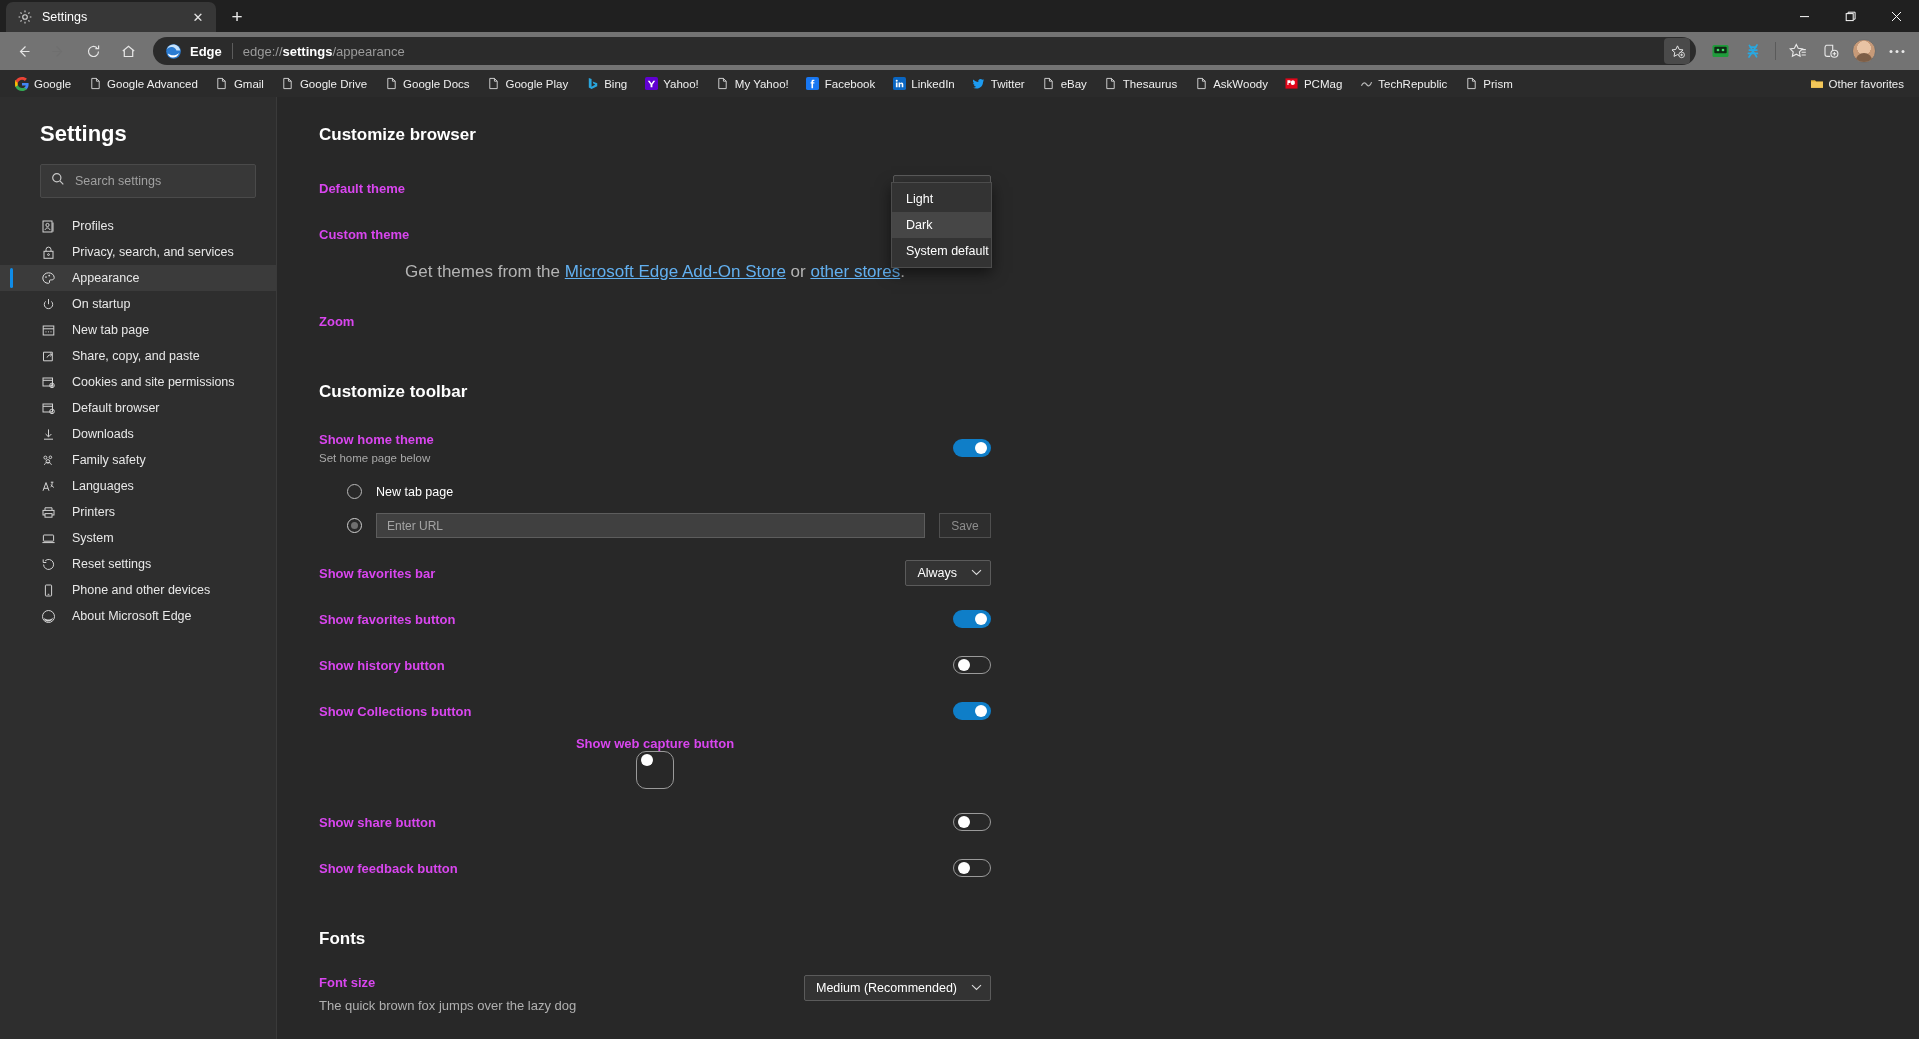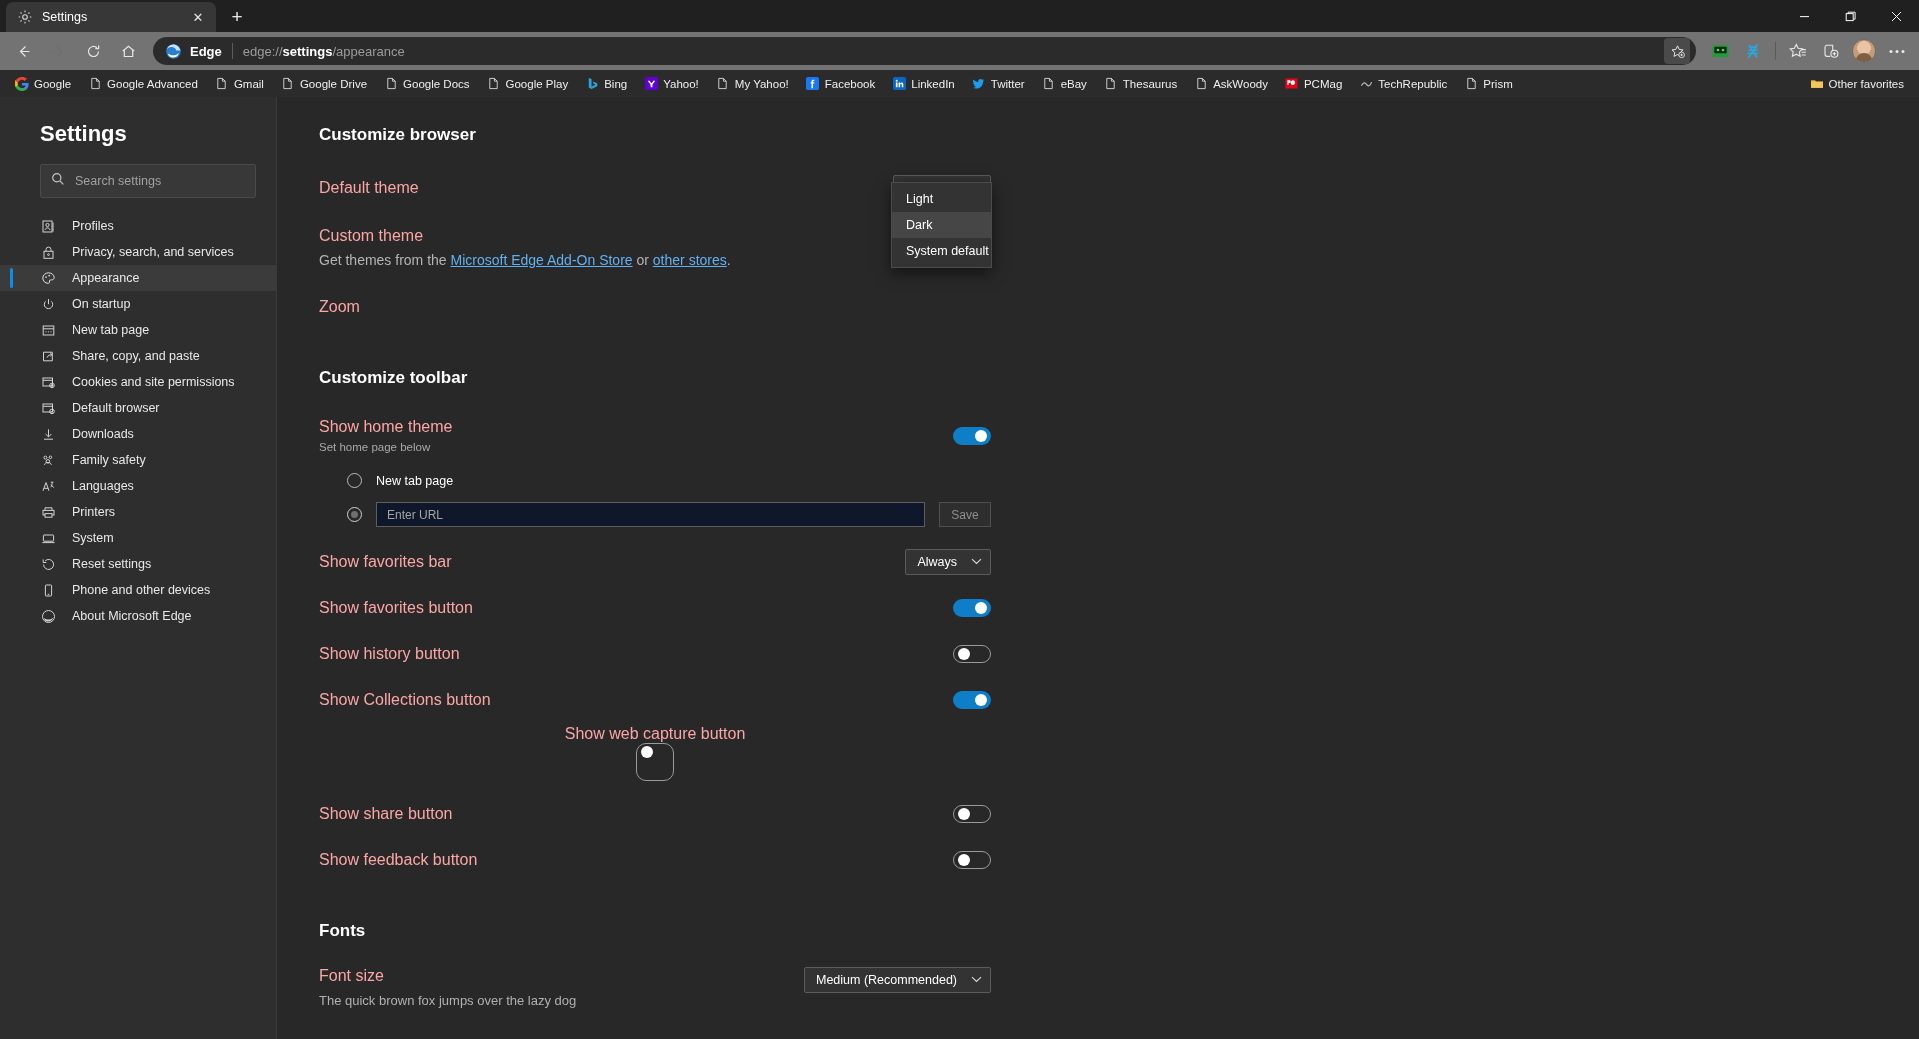--- a/index.html
+++ b/index.html
@@ -140,24 +140,24 @@
   }
   .inner { width: 672px; position: relative; }
   h2.sect {
     font-size: 17px; font-weight: 600; color: #ffffff; margin-bottom: 30px;
   }
   h2.sect.mt { margin-top: 48px; }
   .row {
     display: flex; align-items: center; justify-content: space-between;
     min-height: 26px; margin-bottom: 12px;
   }
-  .row-label { font-size: 16px; font-weight: 400; color: #fca5a5; }
+  .row-label { font-size: 13px; font-weight: 700; color: #d946ef; }
   .row-sub { font-size: 11.5px; color: #a9a9a9; margin-top: 5px; }
   .muted-link { color: #62b0f0; text-decoration: underline; }
-  .desc { font-size: 14px; color: #b4b4b4; margin-top: 7px; }
+  .desc { font-size: 17px; color: #b4b4b4; margin-top: 20px; text-align: center; }
 
   .select {
     height: 26px; min-width: 98px; background: #333333; border: 1px solid #5b5b5b;
     border-radius: 2px; display: flex; align-items: center; justify-content: space-between;
     padding: 0 8px 0 11px; gap: 14px; font-size: 12.5px; color: #ffffff;
   }
   .chev { font-size: 9px; color: #dadada; }
 
   .dropdown {
     position: absolute; width: 101px; background: #333333;
@@ -187,21 +187,21 @@
     width: 15px; height: 15px; border-radius: 50%; border: 1px solid #b9b9b9;
     flex: 0 0 15px; position: relative;
   }
   .radio.checked { border-color: #d0d0d0; }
   .radio.checked::after {
     content: ""; position: absolute; left: 3px; top: 3px;
     width: 7px; height: 7px; border-radius: 50%; background: #6f6f6f;
   }
   .radio-label { font-size: 12.5px; color: #ffffff; }
   .url-input {
-    flex: 1; height: 25px; background: #0f172a; border: 1px solid #5d5d5d;
+    flex: 1; height: 25px; background: #404040; border: 1px solid #5d5d5d;
     display: flex; align-items: center; padding: 0 10px;
     font-size: 12px; color: #a4a4a4;
   }
   .save-btn {
     width: 52px; height: 25px; border: 1px solid #4f4f4f; background: #2e2e2e;
     display: flex; align-items: center; justify-content: center;
     font-size: 12px; color: #8e8e8e;
   }
   .chev-right { font-size: 14px; color: #cfcfcf; }
   .sample { font-size: 13px; color: #b0b0b0; margin-top: 8px; }

